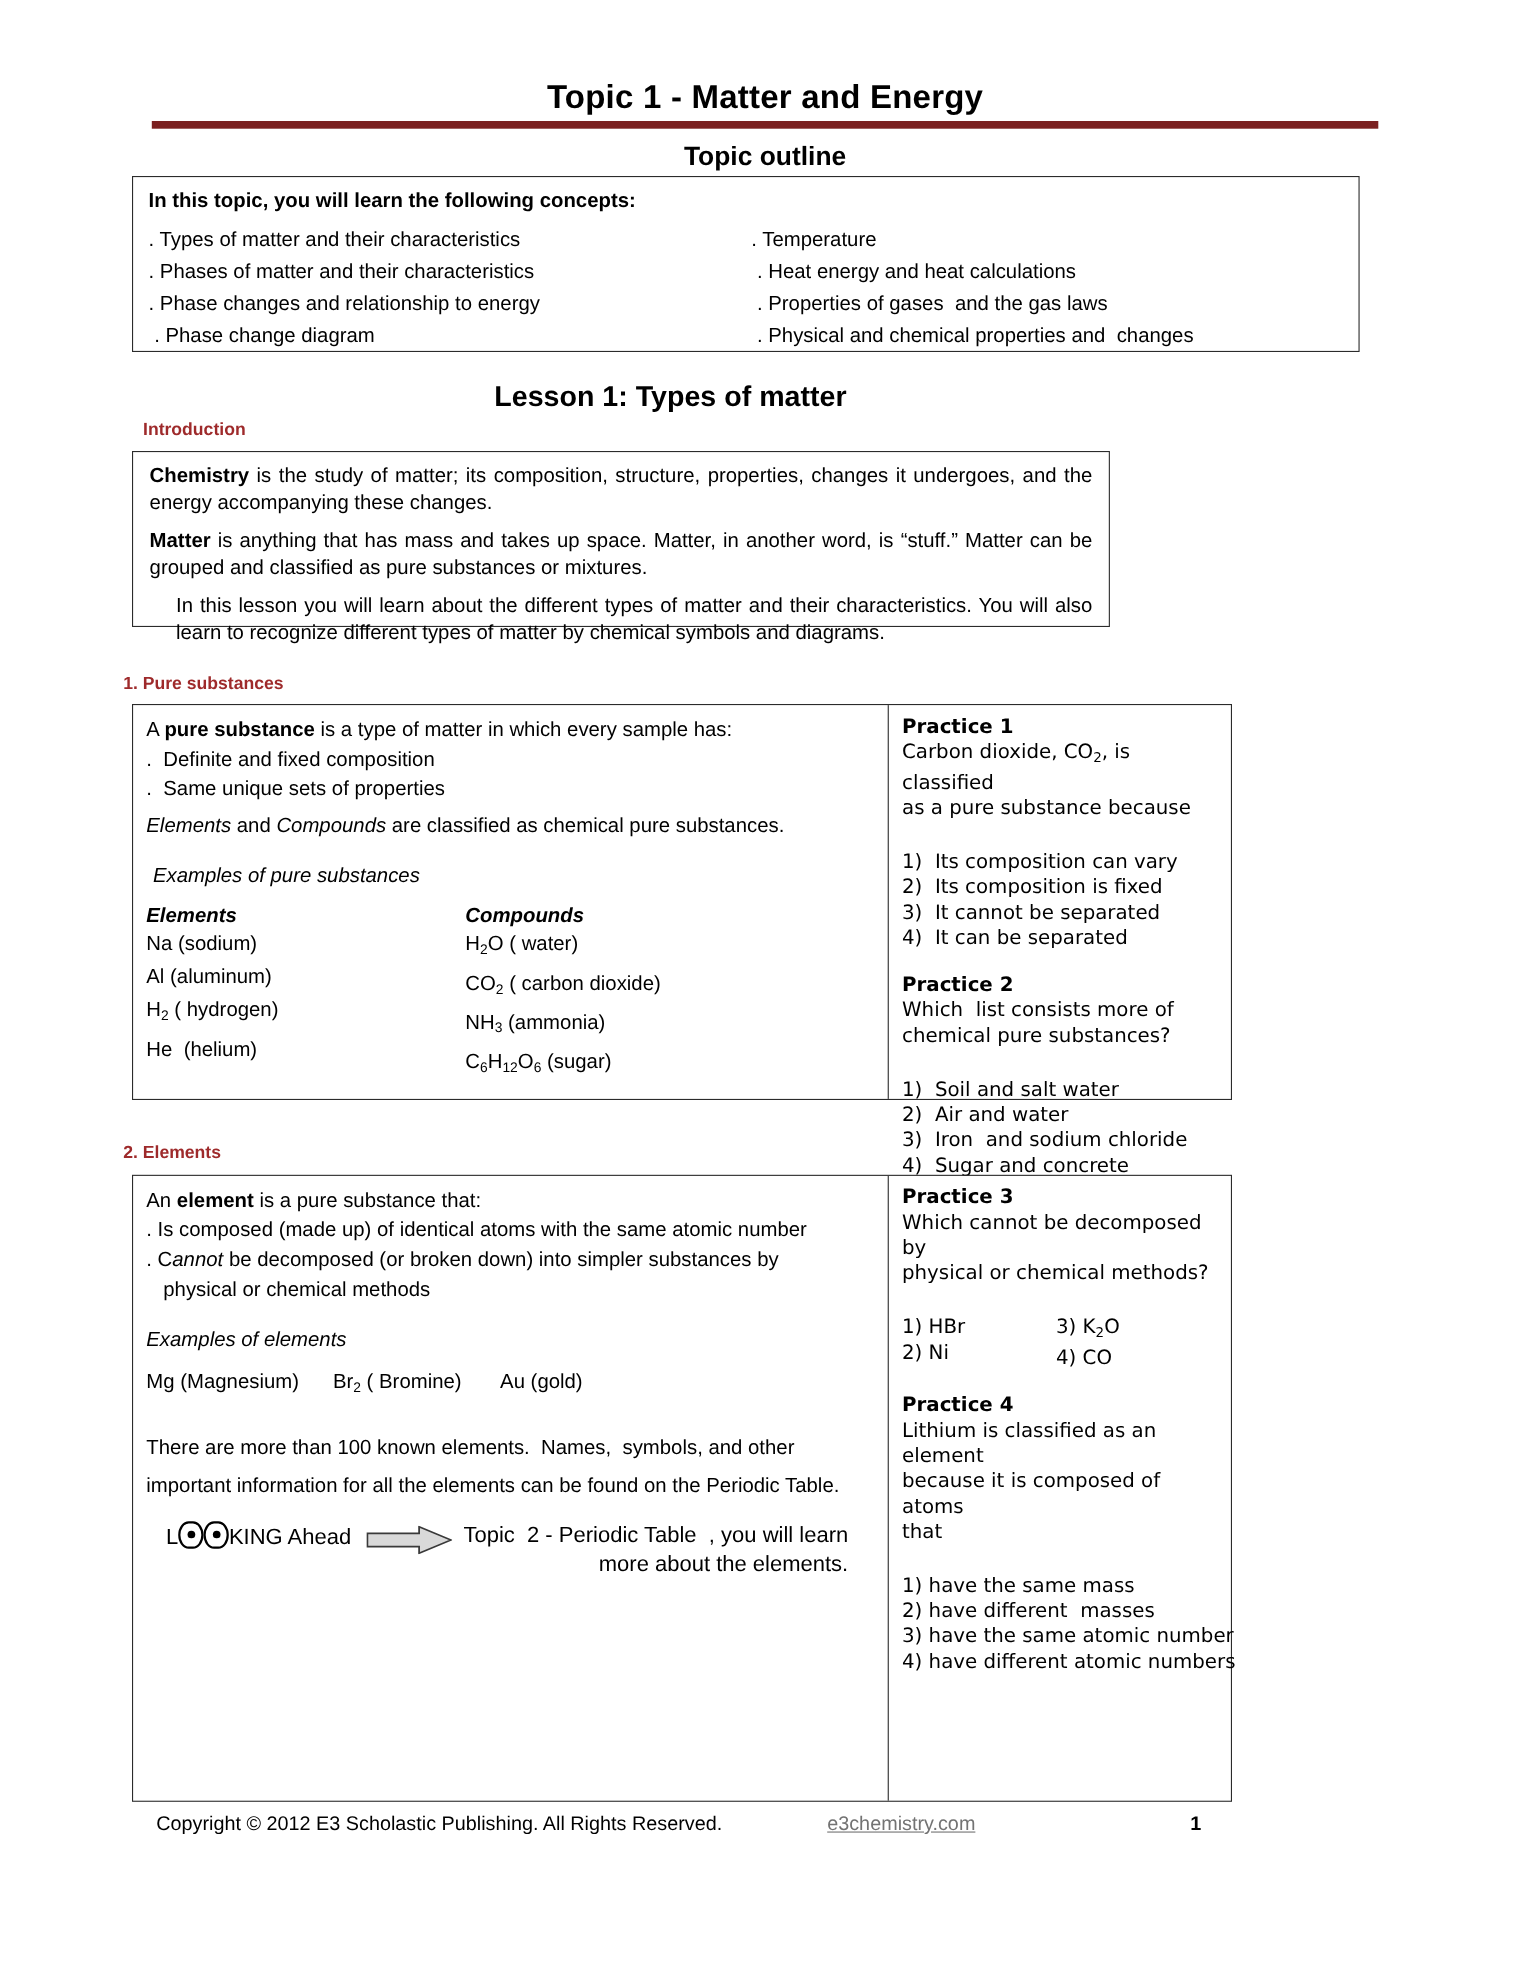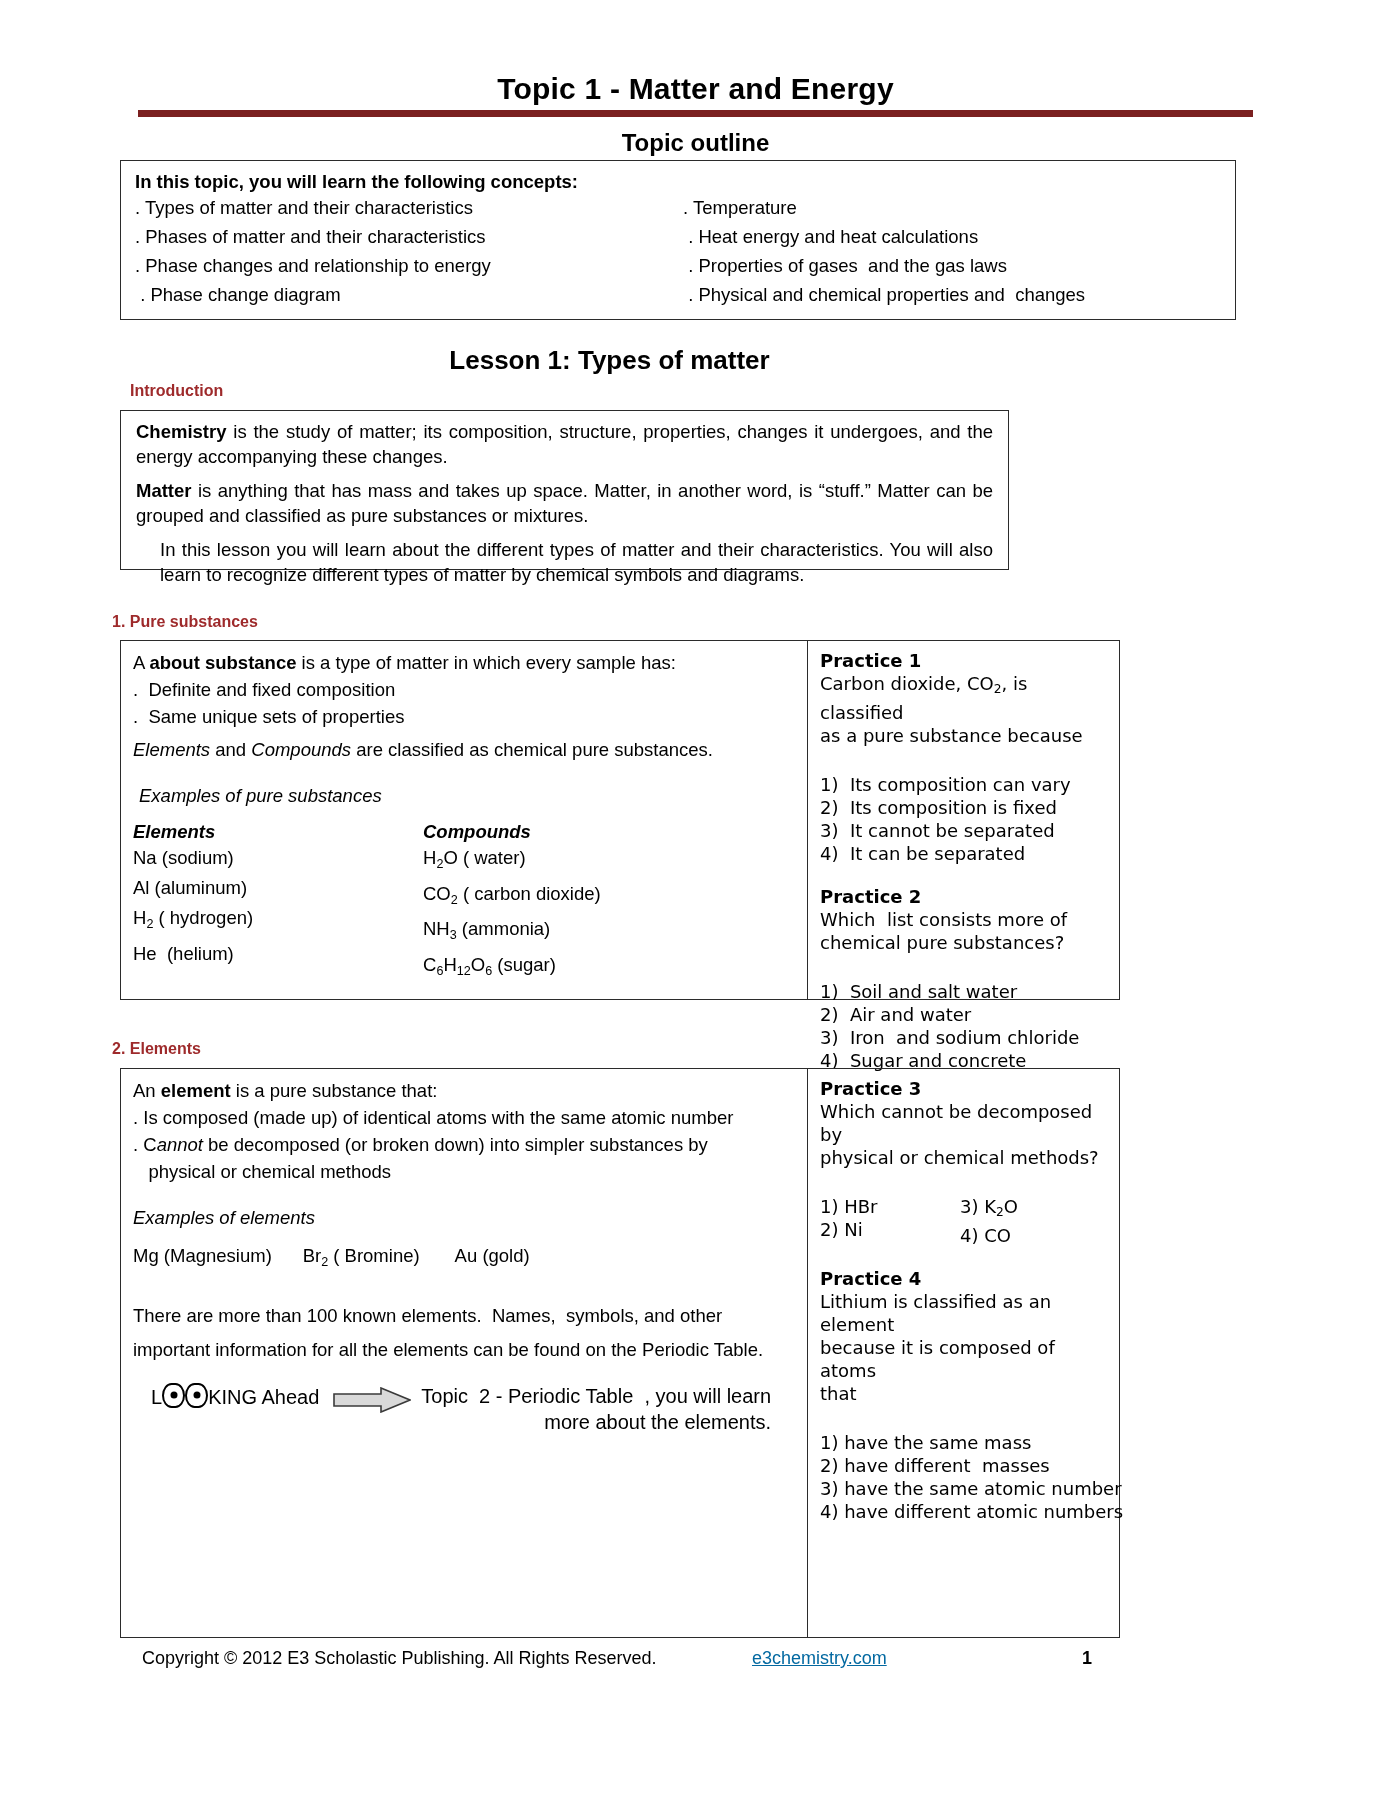--- a/index.html
+++ b/index.html
@@ -55,20 +55,21 @@
     left: 120px; top: 160px;
     width: 1116px;
     height: 160px;
     box-sizing: border-box;
     border: 1.5px solid #2b2b2b;
     padding: 10px 14px 0 14px;
   }
   .outline-lead {
     font-size: 18.5px;
     font-weight: bold;
+    margin-bottom: 10px;
   }
   .outline-grid {
     display: flex;
   }
   .outline-col { width: 50%; }
   .outline-col.right { padding-left: 10px; }
   .outline-item {
     font-size: 18.5px;
     line-height: 29px;
     white-space: pre;
@@ -245,21 +246,21 @@
   .footer {
     position: absolute;
     left: 120px; top: 1648px;
     width: 1116px;
     font-size: 18px;
     display: flex;
     align-items: baseline;
   }
   .footer .copy { width: 610px; padding-left: 22px; }
   .footer .site {
-    color: #0369a1;
+    color: #737373;
     text-decoration: underline;
     width: 330px;
   }
   .footer .pg { font-weight: bold; }
 </style>
 </head>
 <body>
 
 <div class="page">
 
@@ -291,21 +292,21 @@
   <div class="intro-box">
     <p class="intro-p"><b>Chemistry</b><span> is the study of matter; its composition, structure, properties, changes it undergoes, and the energy accompanying these changes.</span></p>
     <p class="intro-p"><b>Matter</b><span> is anything that has mass and takes up space. Matter, in another word, is “stuff.”  Matter can be grouped and classified as pure substances or mixtures.</span></p>
     <p class="intro-p">In this lesson you will learn about the different types of matter and their characteristics. You will also learn to recognize different types of matter by chemical symbols and diagrams.</p>
   </div>
 
   <div class="sec-heading" id="sec1-heading">1. Pure substances</div>
   <div class="cbox" id="sec1-box">
 
     <div class="cbox-left">
-      <div class="body-line"><span>A </span><b>about substance</b><span> is a type of matter in which every sample has:</span></div>
+      <div class="body-line"><span>A </span><b>pure substance</b><span> is a type of matter in which every sample has:</span></div>
       <div class="body-line">.  Definite and fixed composition</div>
       <div class="body-line">.  Same unique sets of properties</div>
       <div class="body-line" style="margin-top:6px;"><i>Elements</i><span> and </span><i>Compounds</i><span> are classified as chemical pure substances.</span></div>
       <div class="gap-md"></div>
       <div class="examples-label">Examples of pure substances</div>
       <div class="gap-sm"></div>
       <div class="two-col-list">
         <div class="c1">
           <div class="col-head">Elements</div>
           <div class="formula-row"><span>Na</span><span> (sodium)</span></div>

